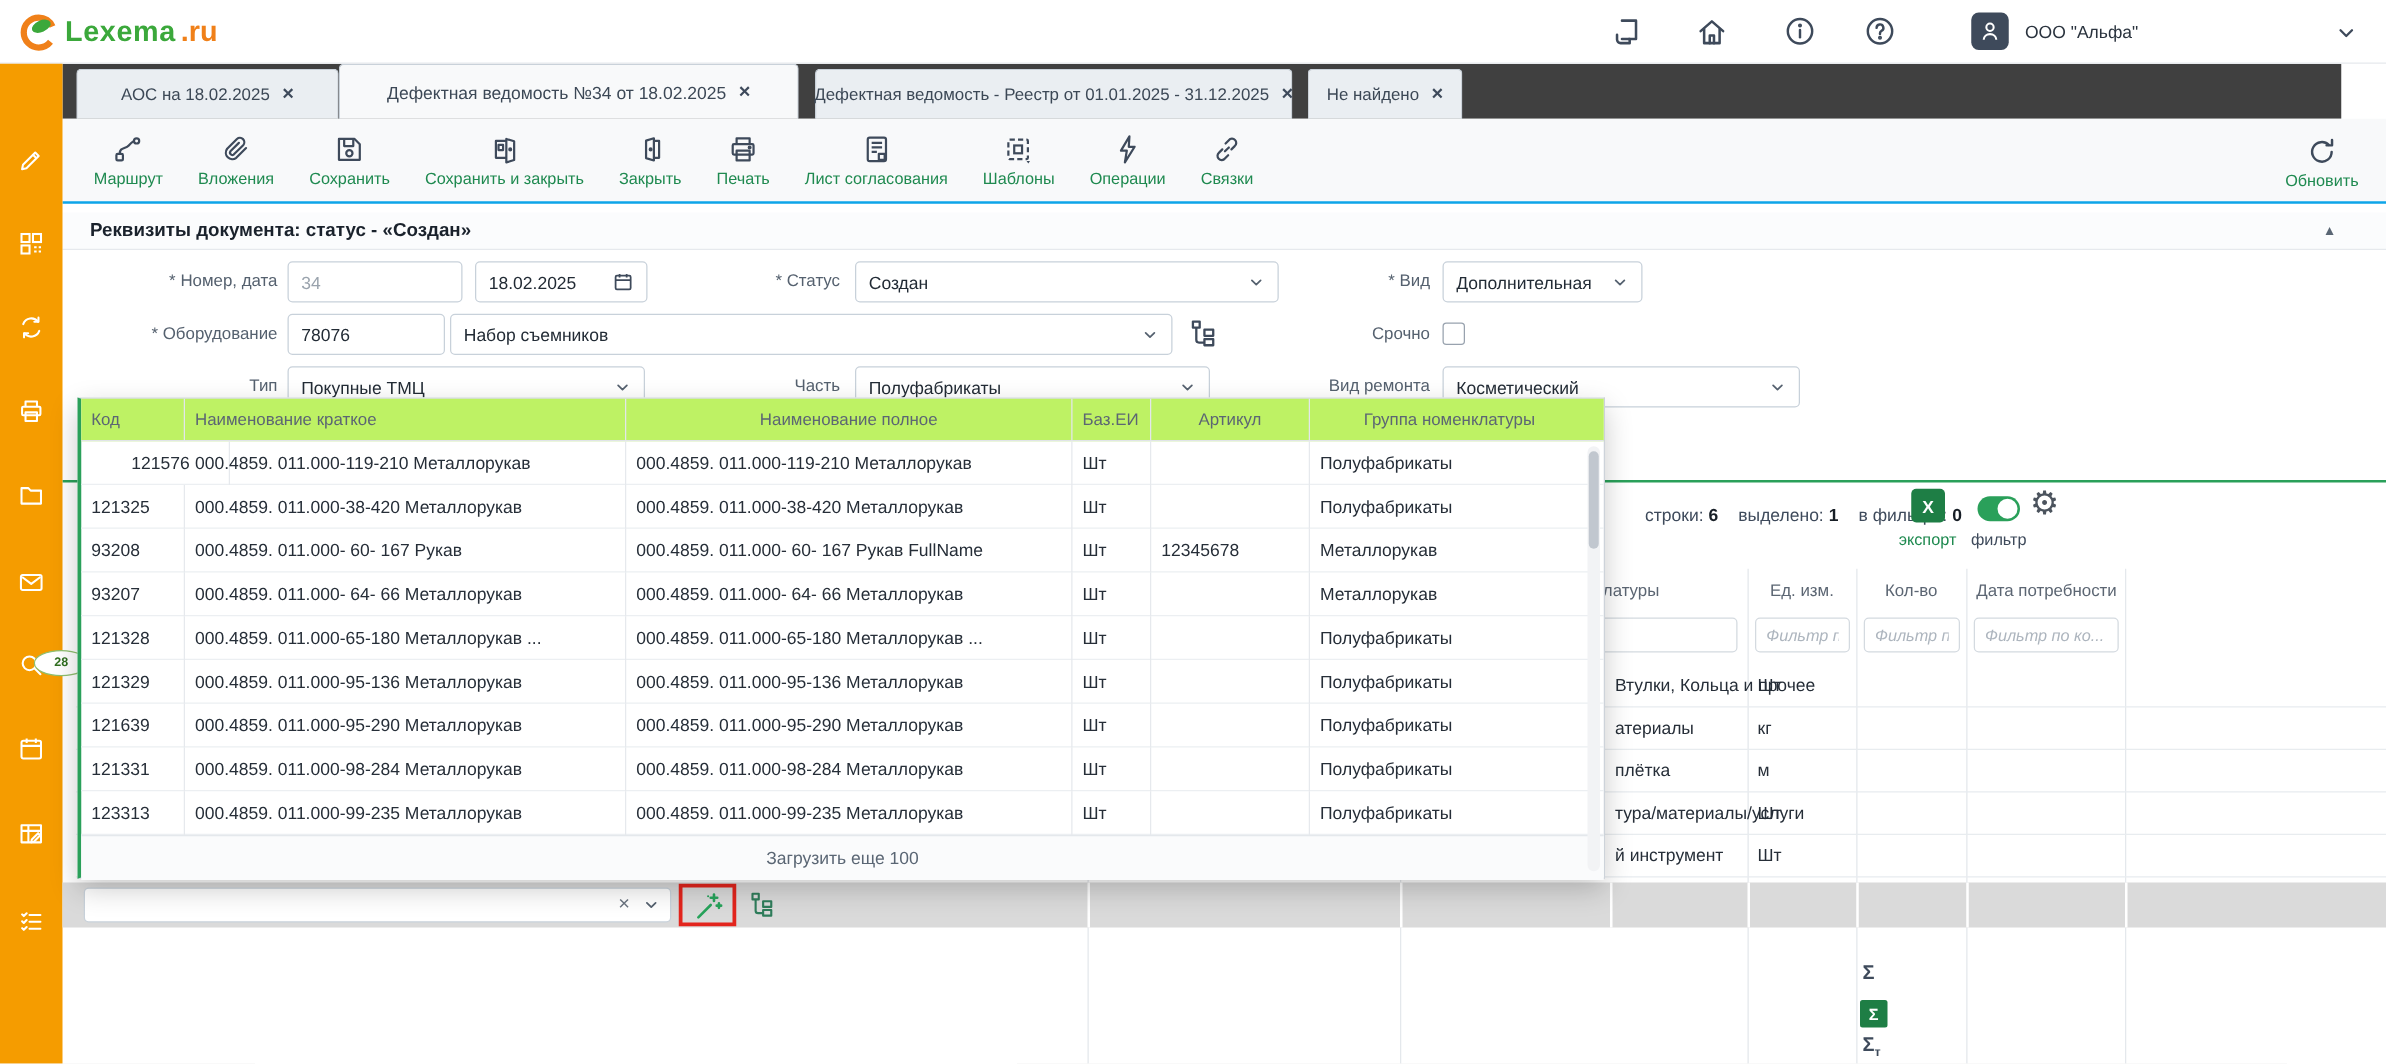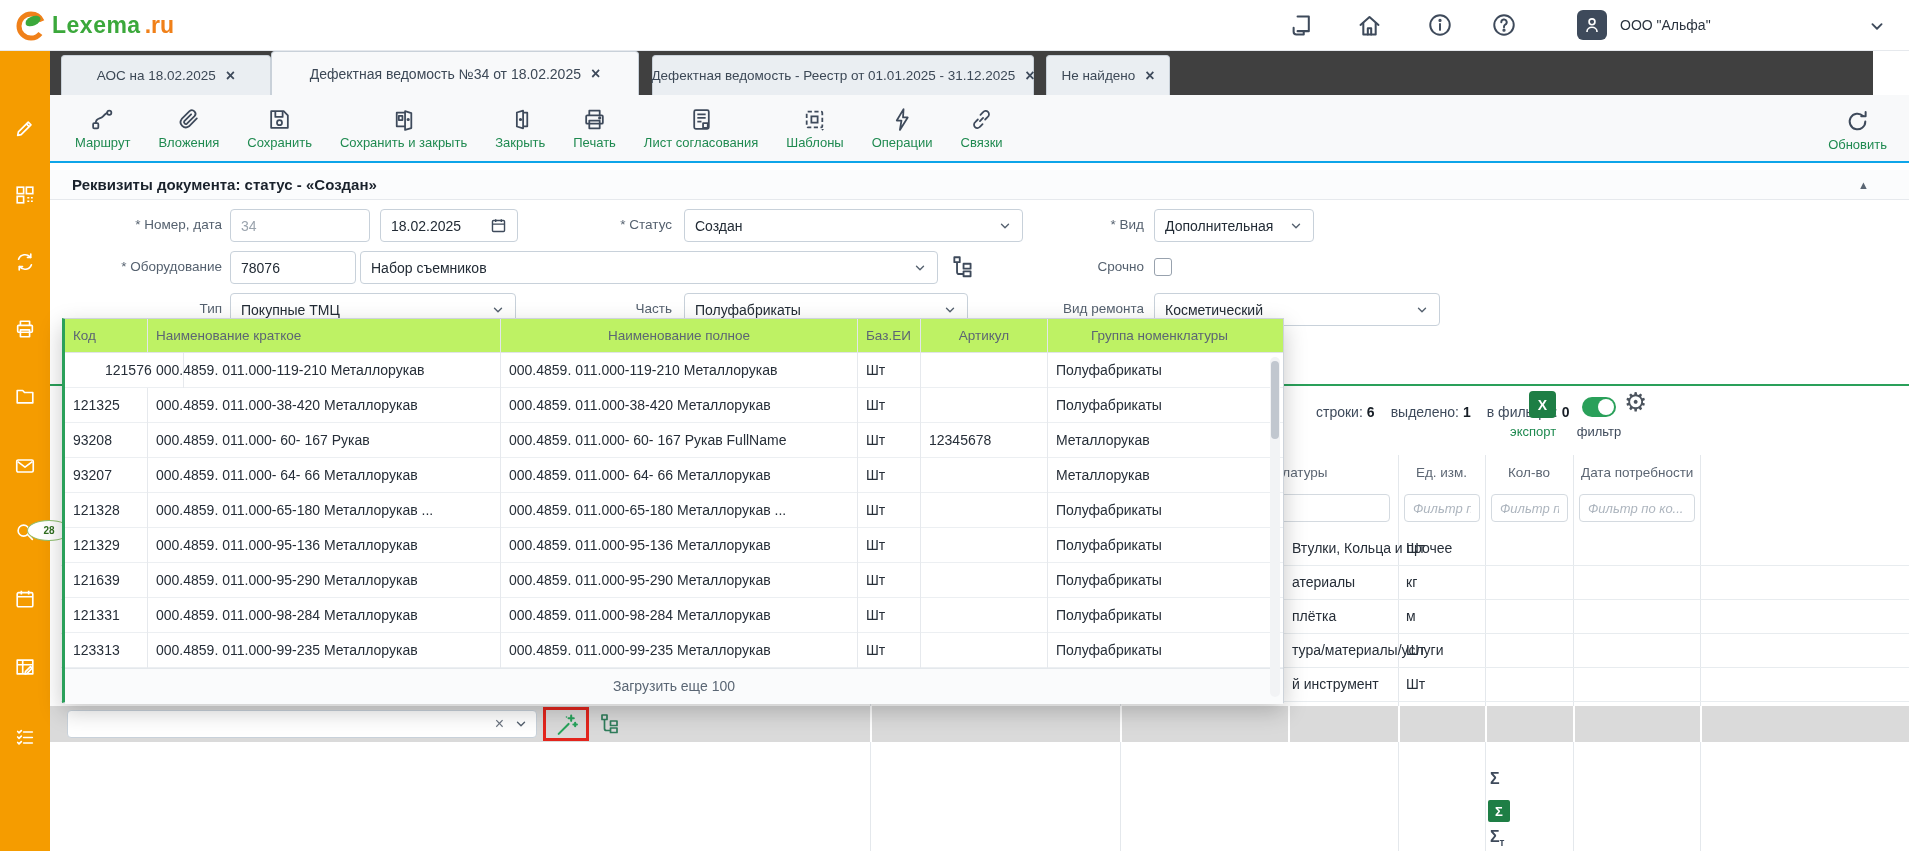--- a/index.html
+++ b/index.html
@@ -40,21 +40,21 @@
   .muted{color:#9AA3AD}
   .chev{flex:0 0 auto;margin-left:8px}
   .note{position:absolute;border:1px solid #C8D1DA;border-radius:6px;font-family:"Liberation Sans",sans-serif;font-size:14px;padding:8px 10px;resize:none;color:#222B35}
   .note::placeholder{color:#B3BAC3;font-style:italic}
   .cbx{position:absolute;width:18px;height:18px;border:1.5px solid #98A2AE;border-radius:3px;background:#fff;cursor:pointer}
   
   .greenline{position:absolute;left:50px;top:384px;width:1859px;height:2px;background:#2AA05A}
   .stats{position:absolute;left:1316px;top:404px;display:flex;gap:16px;font-size:14px;color:#3E4A5B;white-space:nowrap}
   .stats b{color:#171E26;margin-left:4px}
   .xlsbtn{position:absolute;left:1529px;top:391px;width:27px;height:27px;background:#1E7E45;border-radius:4px;color:#fff;font-weight:bold;font-size:14px;display:flex;align-items:center;justify-content:center;cursor:pointer}
-  .xlslbl{position:absolute;left:1510px;top:424px;width:64px;text-align:left;font-size:13px;color:#1F8A50;cursor:pointer}
+  .xlslbl{position:absolute;left:1510px;top:424px;width:64px;text-align:center;font-size:13px;color:#1F8A50;cursor:pointer}
   .toggle{position:absolute;left:1582px;top:397px;width:34px;height:20px;border-radius:10px;background:#2AA05A;cursor:pointer}
   .knob{position:absolute;right:2px;top:2px;width:16px;height:16px;border-radius:50%;background:#fff}
   .toglbl{position:absolute;left:1570px;top:424px;width:58px;text-align:center;font-size:13px;color:#3E4A5B}
   .gear{position:absolute;left:1624px;top:387px;font-size:26px;color:#4C545E;cursor:pointer}
   .vline{position:absolute;top:455px;height:396px;width:1px;background:#E4E8EC;z-index:1}
   .ghead{position:absolute;top:455px;height:36px;line-height:36px;font-size:13.5px;color:#5C6673;text-align:center;white-space:nowrap;overflow:hidden;z-index:1}
   .gfil{position:absolute;top:494px;height:28px;border:1px solid #D4DAE0;border-radius:4px;font-size:13px;padding:0 8px;color:#222B35;z-index:1;font-family:"Liberation Sans",sans-serif}
   .gfil::placeholder{color:#ADB5BE;font-style:italic}
   .g-rows{position:absolute;left:61px;top:532px;width:1848px;z-index:1}
   .g-row{position:relative;height:34px;border-bottom:1px solid #E8ECEF;cursor:pointer}

